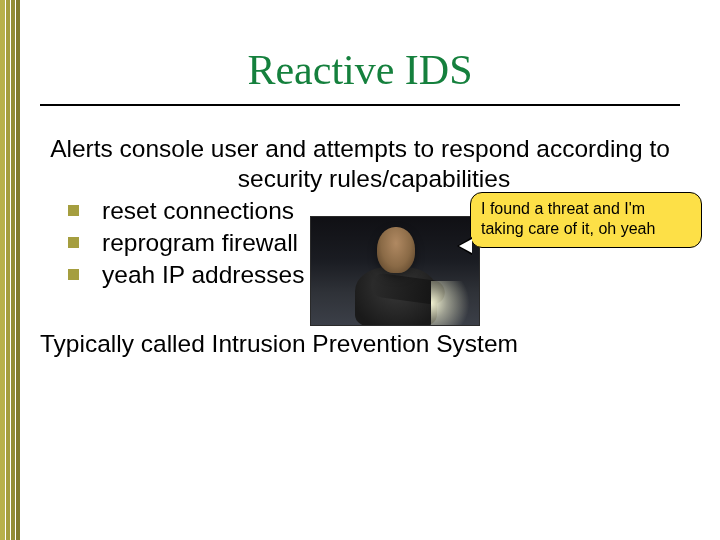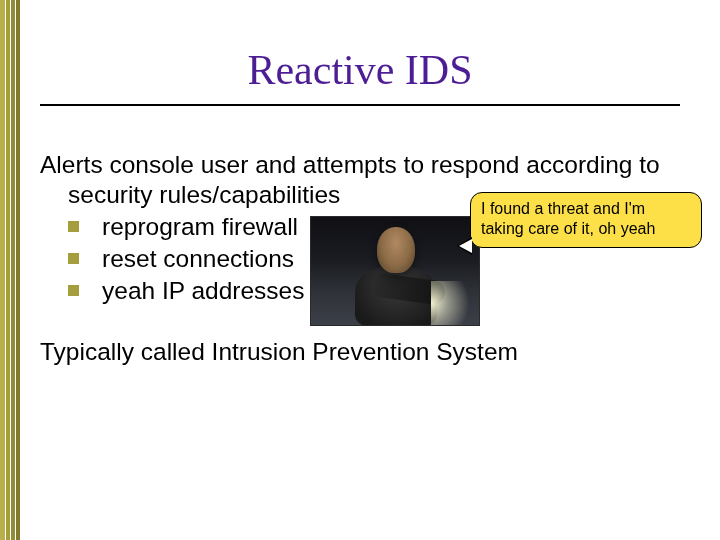--- a/index.html
+++ b/index.html
@@ -42,44 +42,45 @@
 
   .title {
     position: absolute;
     left: 0;
     top: 46px;
     width: 720px;
     text-align: center;
     font-family: "Times New Roman", Times, serif;
     font-size: 42px;
     font-weight: 400;
-    color: #4c1d95;
+    color: #15803d;
   }
   .title-rule {
     position: absolute;
     left: 40px;
     top: 104px;
     width: 640px;
     height: 0;
     border-top: 2px solid #000000;
   }
 
   .body {
     position: absolute;
     left: 40px;
     top: 134px;
     width: 640px;
     font-size: 24.5px;
     line-height: 1.22;
   }
 
   .para {
-    margin: 16px 0 2px 0;
+    margin: 0 0 2px 0;
     text-indent: 0;
     padding-left: 28px;
+    text-align: center;
   }
   .para.first-line-out { text-indent: -28px; padding-left: 28px; }
 
   .bullets {
     margin: 0;
     padding: 0 0 0 28px;
     list-style: none;
   }
   .bullets li {
     position: relative;
@@ -92,21 +93,21 @@
     left: 0;
     top: 9px;
     width: 11px;
     height: 11px;
     background: #a59e3f;
   }
 
   .gap { height: 30px; }
 
   .para2 {
-    margin: 0 0 2px 0;
+    margin: 8px 0 2px 0;
     padding-left: 28px;
     text-indent: -28px;
   }
 
   
   .figure {
     position: absolute;
     left: 310px;
     top: 216px;
     width: 168px;
@@ -191,22 +192,22 @@
 <div class="slide">
 
   <div class="title">Reactive IDS</div>
   <div class="title-rule"></div>
 
   <div class="body">
 
     <p class="para first-line-out">Alerts console user and attempts to respond according to security rules/capabilities</p>
 
     <ul class="bullets">
+      <li><span>reset connections</span></li>
       <li><span>reprogram firewall</span></li>
-      <li><span>reset connections</span></li>
       <li><span>yeah IP addresses</span></li>
     </ul>
 
     <div class="gap"></div>
 
     <p class="para2">Typically called Intrusion Prevention System</p>
 
   </div>
 
   <div class="figure" title="Person pointing a flashlight toward the viewer in a dark scene">

